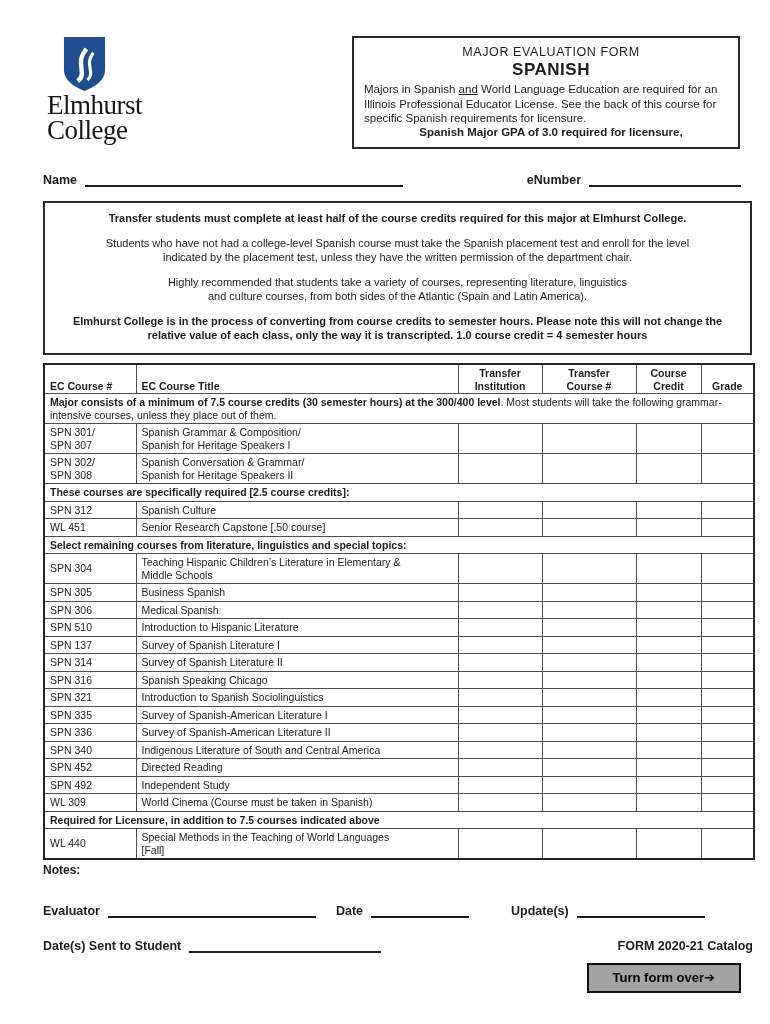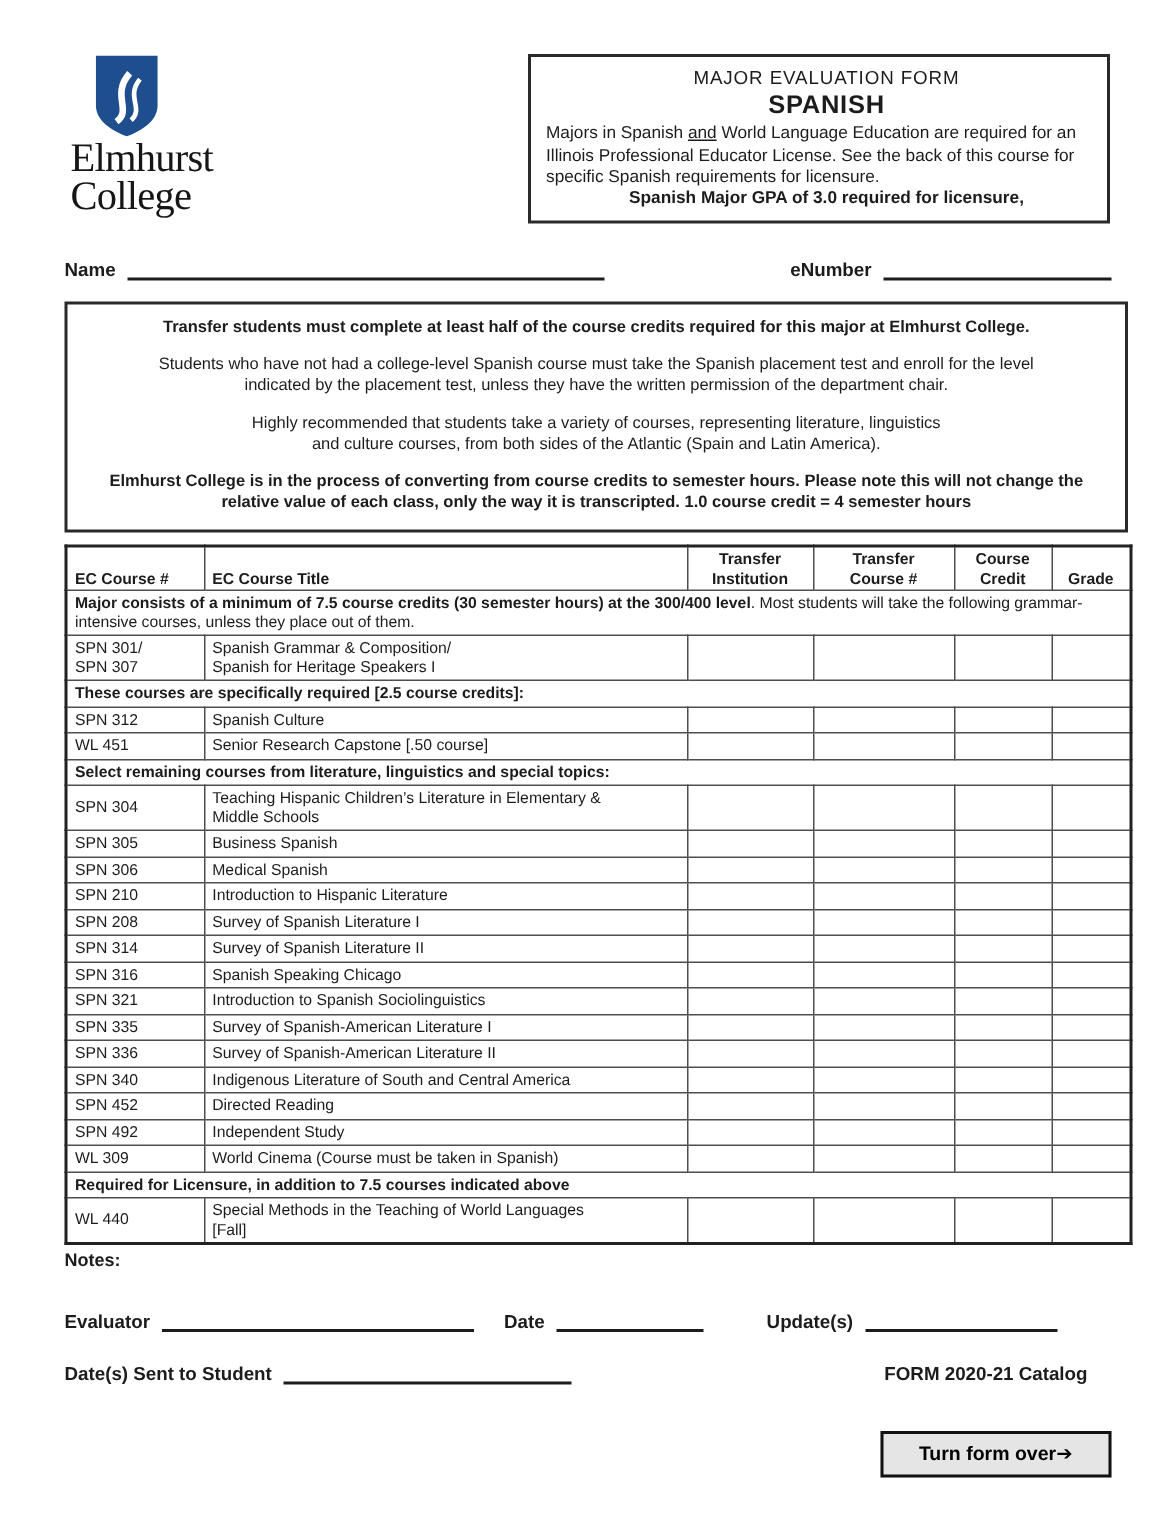--- a/index.html
+++ b/index.html
@@ -50,24 +50,24 @@
 
   
   .eval-row { display:flex; align-items:flex-end; margin-top:27px; font-size:12.5px; font-weight:bold; }
   .eval-line { width:208px; }
   .date-label { margin-left:20px; }
   .date-line { width:98px; }
   .upd-label { margin-left:42px; }
   .upd-line { width:128px; }
   .sent-row { display:flex; align-items:flex-end; margin-top:21px; font-size:12.5px; font-weight:bold; }
   .sent-line { width:192px; }
-  .catalog { margin-left:auto; margin-right:28px;padding-left:18px; }
+  .catalog { margin-left:auto; margin-right:0;padding-left:18px; }
   .btn-row { display:flex; justify-content:flex-end; margin-top:10px; }
   .turn-btn { border:2px solid #111; padding:5px 24px 6px 24px; font-size:13px; font-weight:bold;
-              background:#e5e5e5; margin-right:12px; cursor:pointer; font-family:"Liberation Sans", sans-serif;margin-top:21px; }
+              background:#a3a3a3; margin-right:12px; cursor:pointer; font-family:"Liberation Sans", sans-serif; }
   .arrow { font-family:"DejaVu Sans", sans-serif; }
 </style>
 </head>
 <body>
 
 <div class="page">
 
   <div class="top-row">
     <div class="logo">
       <svg class="logo-shield" width="45" height="57" viewBox="0 0 46 58">
@@ -142,20 +142,30 @@
           <td class="pre">SPN 301/
 SPN 307</td>
           <td class="pre">Spanish Grammar &amp; Composition/
 Spanish for Heritage Speakers I</td>
           <td>&nbsp;</td>
           <td>&nbsp;</td>
           <td>&nbsp;</td>
           <td>&nbsp;</td>
         </tr>
         <tr>
+          <td class="pre">SPN 302/
+SPN 308</td>
+          <td class="pre">Spanish Conversation &amp; Grammar/
+Spanish for Heritage Speakers II</td>
+          <td>&nbsp;</td>
+          <td>&nbsp;</td>
+          <td>&nbsp;</td>
+          <td>&nbsp;</td>
+        </tr>
+        <tr>
           <td colspan="6" class="section-td"><span class="b">These courses are specifically required [2.5 course credits]:</span></td>
         </tr>
         <tr>
           <td class="pre">SPN 312</td>
           <td class="pre">Spanish Culture</td>
           <td>&nbsp;</td>
           <td>&nbsp;</td>
           <td>&nbsp;</td>
           <td>&nbsp;</td>
         </tr>
@@ -189,29 +199,29 @@
         </tr>
         <tr>
           <td class="pre">SPN 306</td>
           <td class="pre">Medical Spanish</td>
           <td>&nbsp;</td>
           <td>&nbsp;</td>
           <td>&nbsp;</td>
           <td>&nbsp;</td>
         </tr>
         <tr>
-          <td class="pre">SPN 210</td>
+          <td class="pre">SPN 510</td>
           <td class="pre">Introduction to Hispanic Literature</td>
           <td>&nbsp;</td>
           <td>&nbsp;</td>
           <td>&nbsp;</td>
           <td>&nbsp;</td>
         </tr>
         <tr>
-          <td class="pre">SPN 208</td>
+          <td class="pre">SPN 137</td>
           <td class="pre">Survey of Spanish Literature I</td>
           <td>&nbsp;</td>
           <td>&nbsp;</td>
           <td>&nbsp;</td>
           <td>&nbsp;</td>
         </tr>
         <tr>
           <td class="pre">SPN 314</td>
           <td class="pre">Survey of Spanish Literature II</td>
           <td>&nbsp;</td>

